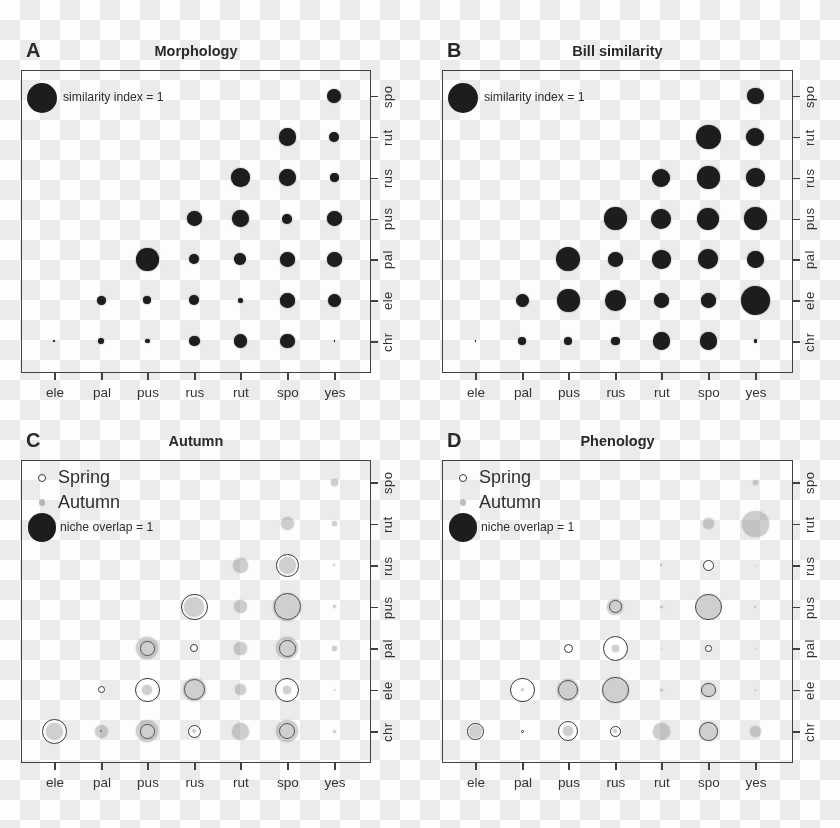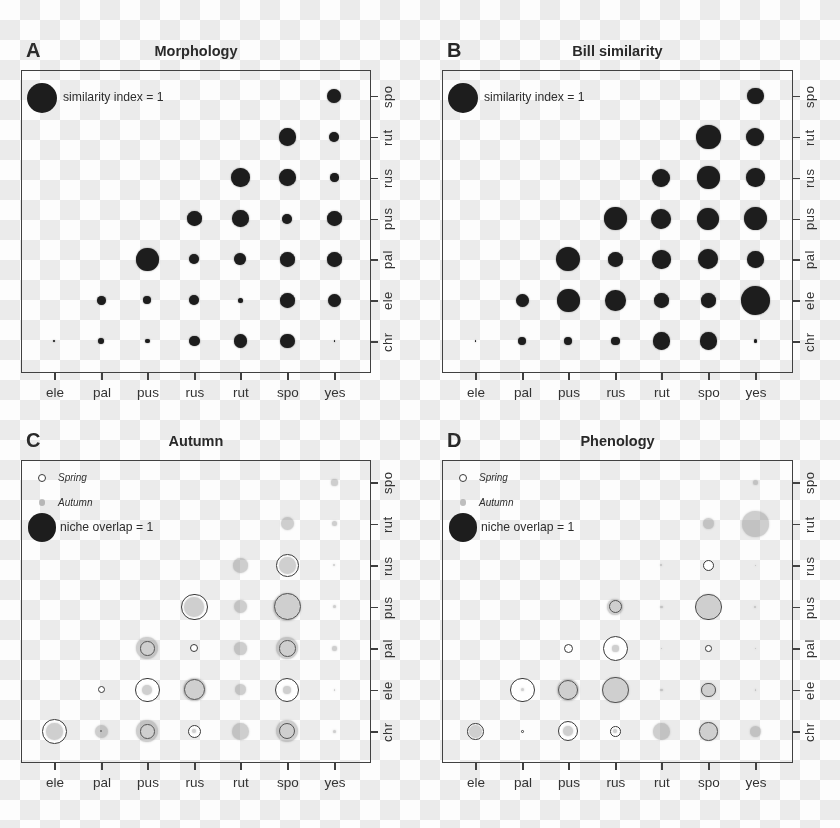--- a/index.html
+++ b/index.html
@@ -33,21 +33,21 @@
   .ylabel{
     position:absolute;width:15px;height:44px;font-size:13px;color:#333;
     writing-mode:vertical-rl;transform:rotate(180deg);
     display:flex;align-items:center;justify-content:center;letter-spacing:0.5px;
   }
   .legend-circle{position:absolute;border-radius:50%;}
   .legend-max{background:#1d1d1d;}
   .legend-spring{background:#fff;border:1.5px solid #3a3a3a;box-sizing:border-box;}
   .legend-autumn{background:rgba(130,130,130,0.5);}
   .legend-text{position:absolute;white-space:nowrap;color:#2e2e2e;}
-  .legend-text.big{font-size:10px;line-height:15px;font-style:italic;}
+  .legend-text.big{font-size:18px;line-height:15px;}
   .legend-text.small{font-size:12.2px;line-height:13px;}
 </style>
 </head>
 <body>
 
 <div>
   <div class="panel-letter" style="left:26px;top:40px">A</div>
   <div class="panel-title" style="left:21px;top:43px;width:350px">Morphology</div>
   <div class="plot" style="left:21px;top:70px;width:350px;height:303px">
     <div class="legend-circle legend-max" style="left:5px;top:12px;width:30px;height:30px"></div>

